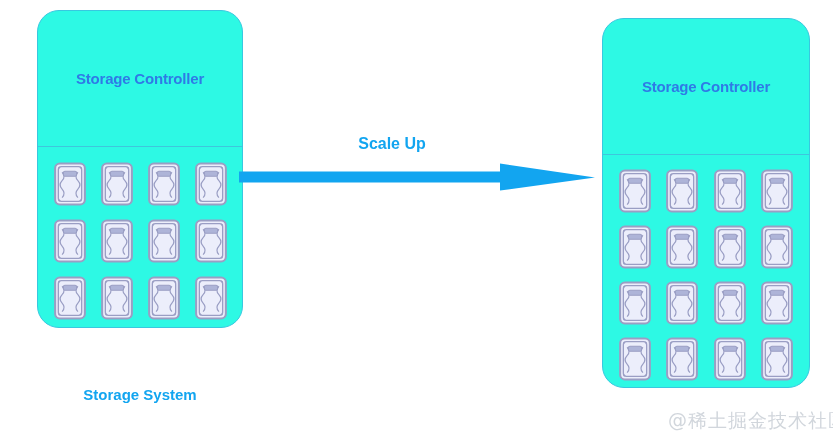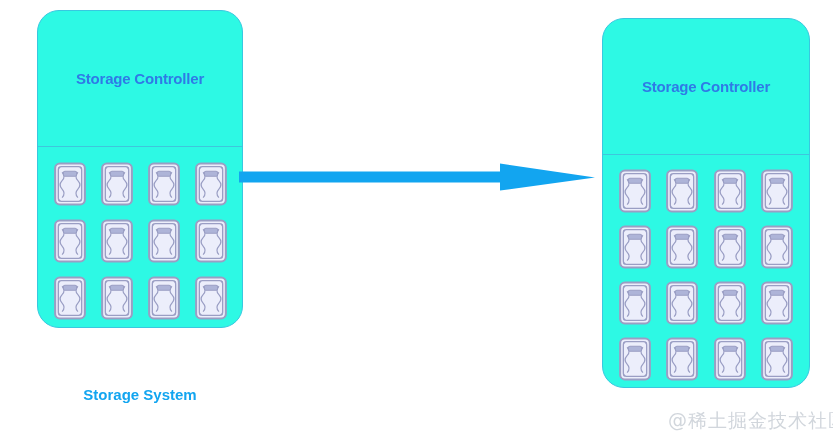--- a/index.html
+++ b/index.html
@@ -277,20 +277,21 @@
               <circle cx="5.6" cy="40.4" r="1.05" fill="#9a9ec4"></circle>
               <circle cx="28.4" cy="40.4" r="1.05" fill="#9a9ec4"></circle>
             </svg>
           </div>
         </div>
     </div>
 
     <div class="system-caption" style="left:0; top:336px; width:206px;">Storage System</div>
   </div>
 
+  <div class="arrow-label" style="left:312px; top:135px; width:160px;">Scale Up</div>
 
   <svg id="scale-arrow" width="360" height="40" style="left:239px; top:160px;" viewBox="0 0 360 40">
     <rect x="0" y="11.5" width="264" height="11" fill="#12a5f0"></rect>
     <polygon points="261,3.5 356,17.5 261,30.5" fill="#12a5f0"></polygon>
   </svg>
 
   <div class="system-group" id="system-after" style="left:602px; top:18px; width:208px; height:410px;">
 
     <div class="enclosure" style="width:208px; height:370px;">
 

